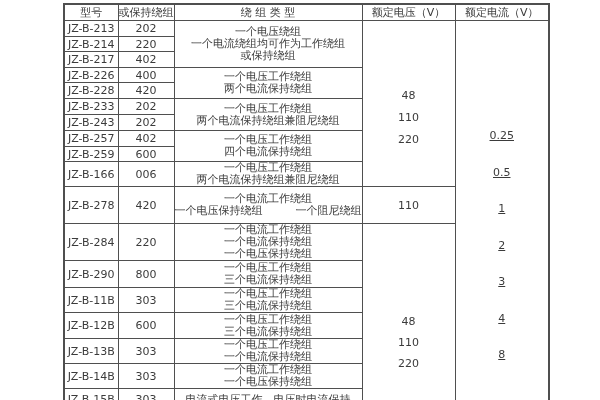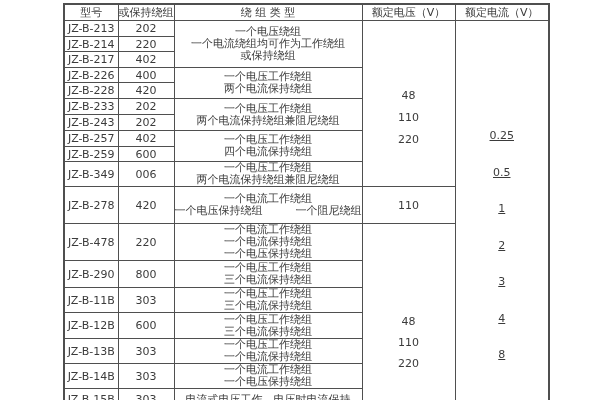--- a/index.html
+++ b/index.html
@@ -164,21 +164,21 @@
           <div class="wline">四个电流保持绕组</div>
         </td>
       </tr>
 
       <tr style="height:15px">
         <td class="model">JZ-B-259</td>
         <td class="contact">600</td>
       </tr>
 
       <tr style="height:25px">
-        <td class="model">JZ-B-349</td>
+        <td class="model">JZ-B-166</td>
         <td class="contact">006</td>
         <td class="winding">
           <div class="wline">一个电压工作绕组</div>
           <div class="wline">两个电流保持绕组兼阻尼绕组</div>
         </td>
       </tr>
 
       <tr style="height:37px">
         <td class="model">JZ-B-278</td>
         <td class="contact">420</td>
@@ -187,21 +187,21 @@
           <div class="wline">一个电压保持绕组　　　一个阻尼绕组</div>
         </td>
         <td>
           <div class="vals volt-g2">
             <span class="val">110</span>
           </div>
         </td>
       </tr>
 
       <tr style="height:36px">
-        <td class="model">JZ-B-478</td>
+        <td class="model">JZ-B-284</td>
         <td class="contact">220</td>
         <td class="winding">
           <div class="wline">一个电流工作绕组</div>
           <div class="wline">一个电流保持绕组</div>
           <div class="wline">一个电压保持绕组</div>
         </td>
         <td class="stack" rowspan="7">
           <div class="vals volt-g3">
             <span class="val">48</span>
             <span class="val">110</span>

